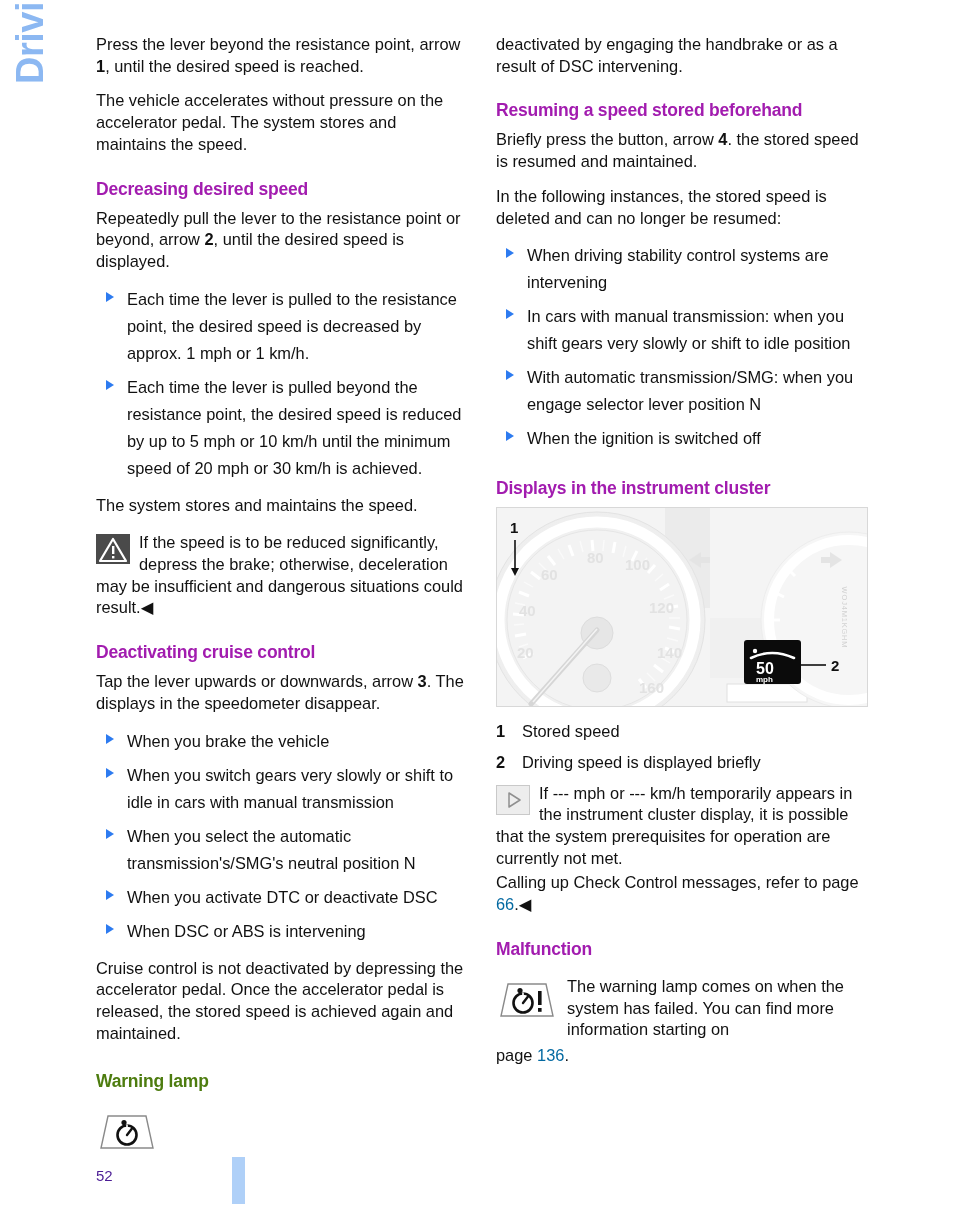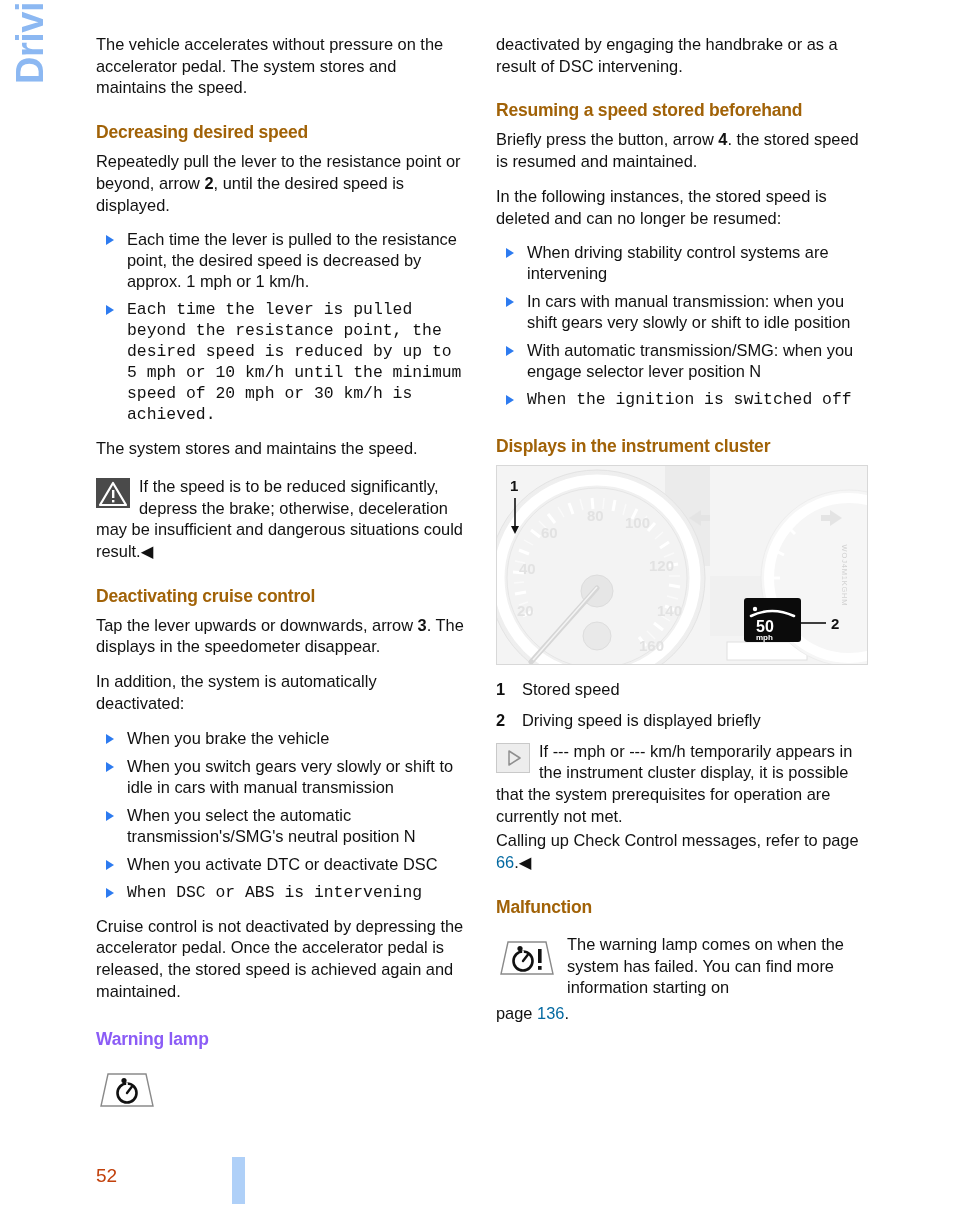--- a/index.html
+++ b/index.html
@@ -57,45 +57,45 @@
   
   p.body, .legend-text, .note-text {
     font-size: 16.4px;
     line-height: 21.7px;
     margin: 0 0 13px 0;
     color: #111111;
   }
   h2.heading {
     font-size: 17.5px;
     font-weight: bold;
-    color: #a16207;
+    color: #a21caf;
     margin: 22px 0 8px 0;
     line-height: 22px;
     letter-spacing: -0.2px;
   }
   h2.heading.light {
-    color: #8b5cf6;
+    color: #4d7c0f;
   }
   .bold { font-weight: bold; }
   .link { color: #0369a1; }
 
   
   ul.bullets {
     list-style: none;
     margin: 0 0 13px 0;
     padding: 0;
   }
   ul.bullets li {
     position: relative;
     padding-left: 31px;
     font-size: 16.4px;
-    line-height: 21px;
+    line-height: 27px;
     margin-bottom: 7px;
   }
-  ul.bullets li:last-child { margin-bottom: 0; font-family: Liberation Mono, monospace; }
+  ul.bullets li:last-child { margin-bottom: 0; }
   .bullet-tri {
     position: absolute;
     left: 10px;
     top: 6px;
     width: 0;
     height: 0;
     border-top: 5px solid transparent;
     border-bottom: 5px solid transparent;
     border-left: 8px solid #2D7BF0;
   }
@@ -179,22 +179,22 @@
 
   
   .footer {
     position: absolute;
     left: 96px;
     bottom: 28px;
     display: flex;
     align-items: flex-end;
   }
   .page-num {
-    font-size: 19px;
-    color: #c2410c;
+    font-size: 15px;
+    color: #4c1d95;
     line-height: 18px;
     padding-right: 16px;
   }
   .page-bar {
     width: 13px;
     height: 47px;
     background: #AFD0F8;
     position: absolute;
     left: 136px;
     bottom: -19px;
@@ -204,20 +204,21 @@
 <body>
 
 <div class="page">
 
   <div class="side-tab">
     <span class="side-tab-label">Driving</span>
   </div>
 
   <div class="col col-left">
 
+    <p class="body"><span>Press the lever beyond the resistance point, arrow </span><span class="bold">1</span><span>, until the desired speed is reached.</span></p>
 
     <p class="body">The vehicle accelerates without pressure on the accelerator pedal. The system stores and maintains the speed.</p>
 
     <h2 class="heading">Decreasing desired speed</h2>
 
     <p class="body"><span>Repeatedly pull the lever to the resistance point or beyond, arrow </span><span class="bold">2</span><span>, until the desired speed is displayed.</span></p>
 
     <ul class="bullets">
       <li><span class="bullet-tri"></span><span>Each time the lever is pulled to the resistance point, the desired speed is decreased by approx. 1 mph or 1 km/h.</span></li>
       <li><span class="bullet-tri"></span><span>Each time the lever is pulled beyond the resistance point, the desired speed is reduced by up to 5 mph or 10 km/h until the minimum speed of 20 mph or 30 km/h is achieved.</span></li>
@@ -233,21 +234,20 @@
           <rect x="16" y="22" width="2.4" height="2.4" fill="#ffffff"></rect>
         </svg>
       </span>
       <span>If the speed is to be reduced significantly, depress the brake; otherwise, deceleration may be insufficient and dangerous situations could result.</span><span>◀</span>
     </div>
 
     <h2 class="heading">Deactivating cruise control</h2>
 
     <p class="body"><span>Tap the lever upwards or downwards, arrow </span><span class="bold">3</span><span>. The displays in the speedometer disappear.</span></p>
 
-    <p class="body">In addition, the system is automatically deactivated:</p>
 
     <ul class="bullets">
       <li><span class="bullet-tri"></span><span>When you brake the vehicle</span></li>
       <li><span class="bullet-tri"></span><span>When you switch gears very slowly or shift to idle in cars with manual transmission</span></li>
       <li><span class="bullet-tri"></span><span>When you select the automatic transmission's/SMG's neutral position N</span></li>
       <li><span class="bullet-tri"></span><span>When you activate DTC or deactivate DSC</span></li>
       <li><span class="bullet-tri"></span><span>When DSC or ABS is intervening</span></li>
     </ul>
 
     <p class="body" style="">Cruise control is not deactivated by depressing the accelerator pedal. Once the accelerator pedal is released, the stored speed is achieved again and maintained.</p>

